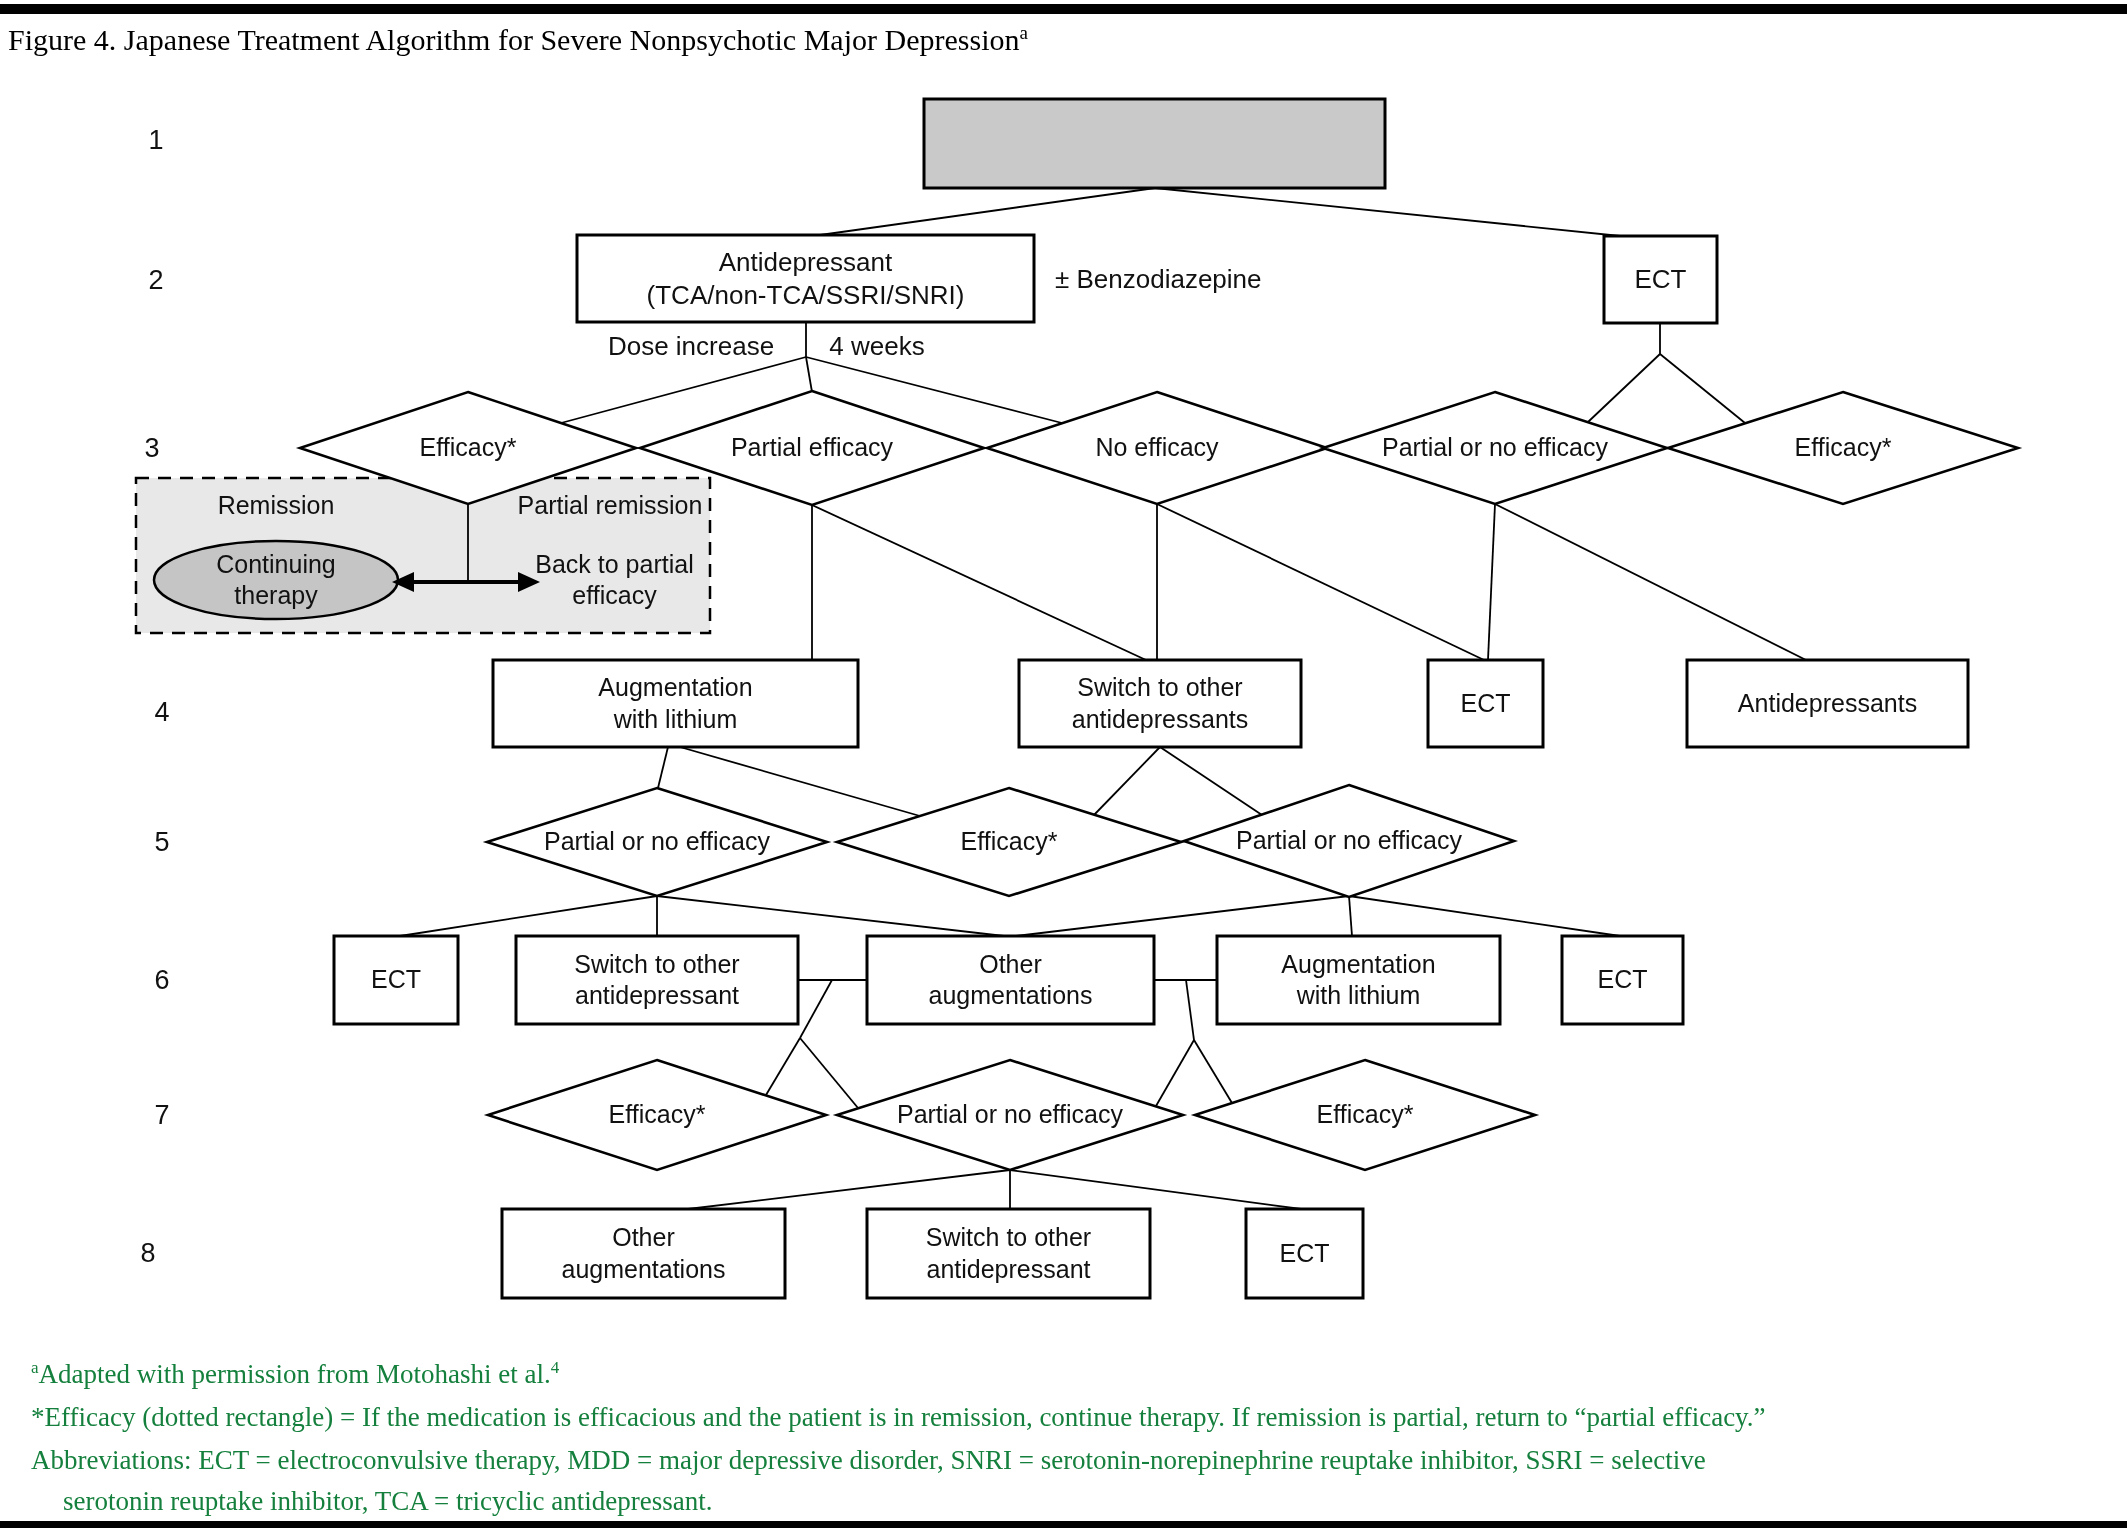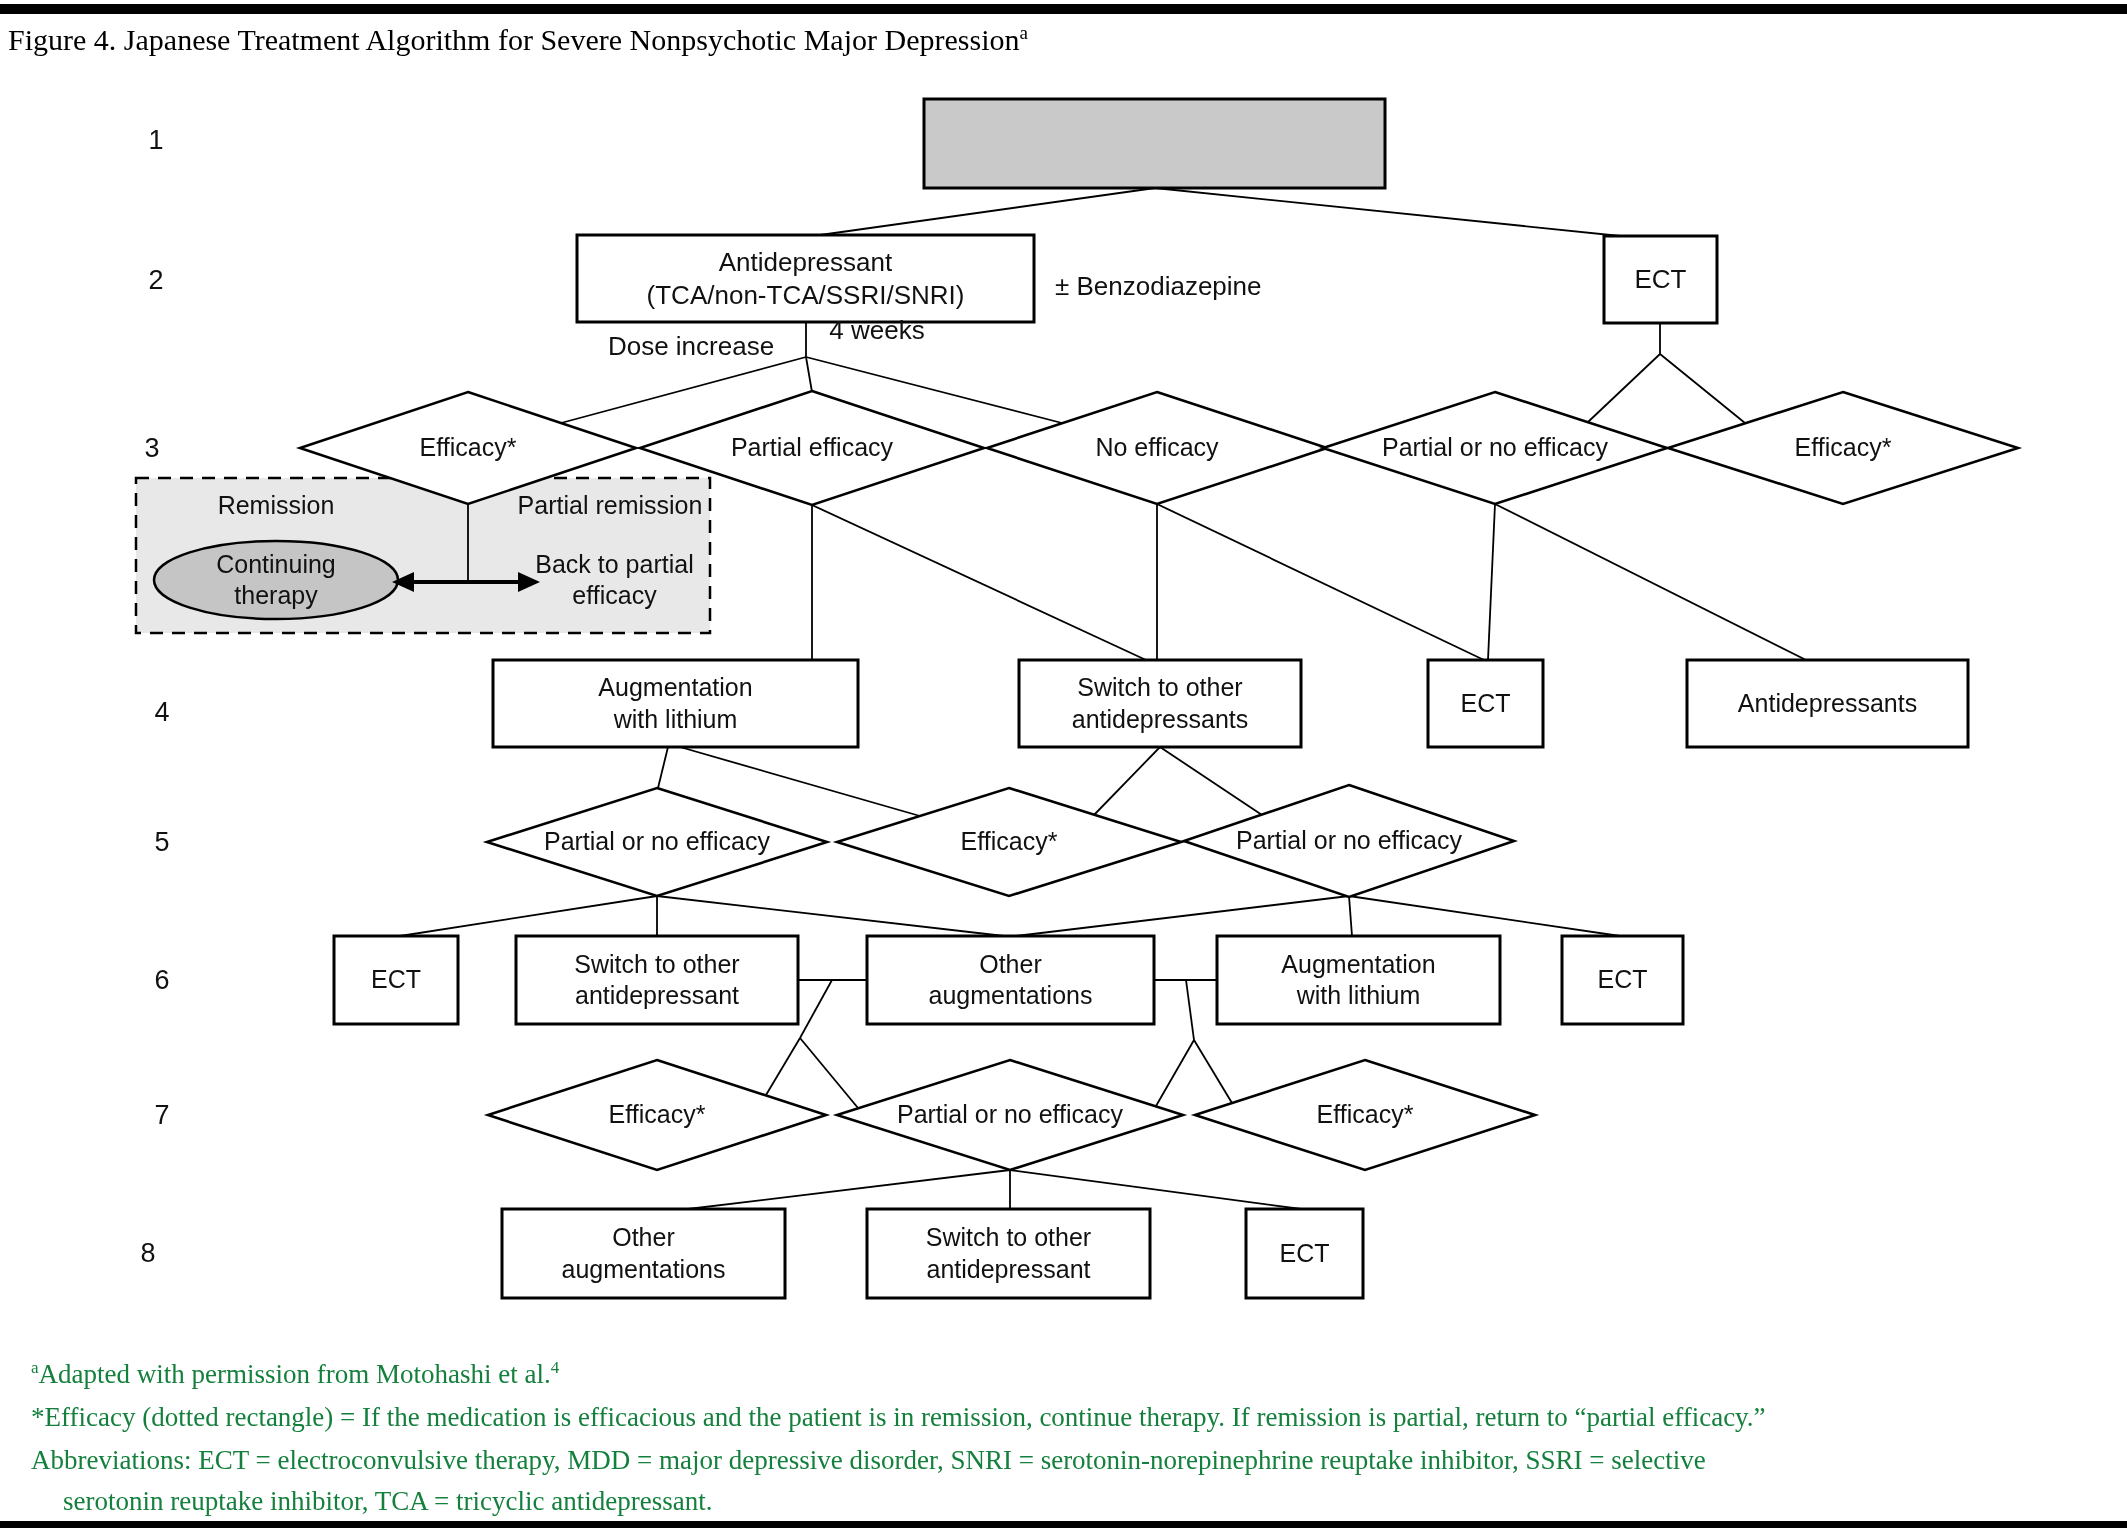--- a/index.html
+++ b/index.html
@@ -133,24 +133,24 @@
   <div class="rownum" style="left:136px;top:263px;">2</div>
   <div class="rownum" style="left:132px;top:431px;">3</div>
   <div class="rownum" style="left:142px;top:695px;">4</div>
   <div class="rownum" style="left:142px;top:825px;">5</div>
   <div class="rownum" style="left:142px;top:963px;">6</div>
   <div class="rownum" style="left:142px;top:1098px;">7</div>
   <div class="rownum" style="left:128px;top:1236px;">8</div>
 
   <div class="lbl" style="left:577px;top:235px;width:457px;height:87px;font-size:26px;">Antidepressant
 (TCA/non-TCA/SSRI/SNRI)</div>
-  <div class="lbl left" style="left:1055px;top:262px;width:260px;height:34px;font-size:26px;margin-top:7px;">± Benzodiazepine</div>
+  <div class="lbl left" style="left:1055px;top:262px;width:260px;height:34px;font-size:26px;">± Benzodiazepine</div>
   <div class="lbl" style="left:1604px;top:236px;width:113px;height:87px;font-size:26px;">ECT</div>
   <div class="lbl" style="left:596px;top:330px;width:190px;height:32px;font-size:26px;">Dose increase</div>
-  <div class="lbl" style="left:822px;top:314px;width:110px;height:32px;font-size:26px;">4 weeks</div>
+  <div class="lbl" style="left:822px;top:330px;width:110px;height:32px;font-size:26px;">4 weeks</div>
 
   <div class="lbl" style="left:300px;top:392px;width:336px;height:112px;">Efficacy*</div>
   <div class="lbl" style="left:640px;top:391px;width:344px;height:114px;">Partial efficacy</div>
   <div class="lbl" style="left:987px;top:392px;width:340px;height:112px;text-align:center;">No efficacy</div>
   <div class="lbl" style="left:1323px;top:392px;width:344px;height:112px;">Partial or no efficacy</div>
   <div class="lbl" style="left:1668px;top:392px;width:350px;height:112px;">Efficacy*</div>
 
   <div class="lbl" style="left:176px;top:490px;width:200px;height:32px;">Remission</div>
   <div class="lbl" style="left:505px;top:490px;width:210px;height:32px;">Partial remission</div>
   <div class="lbl" style="left:186px;top:544px;width:180px;height:72px;">Continuing

